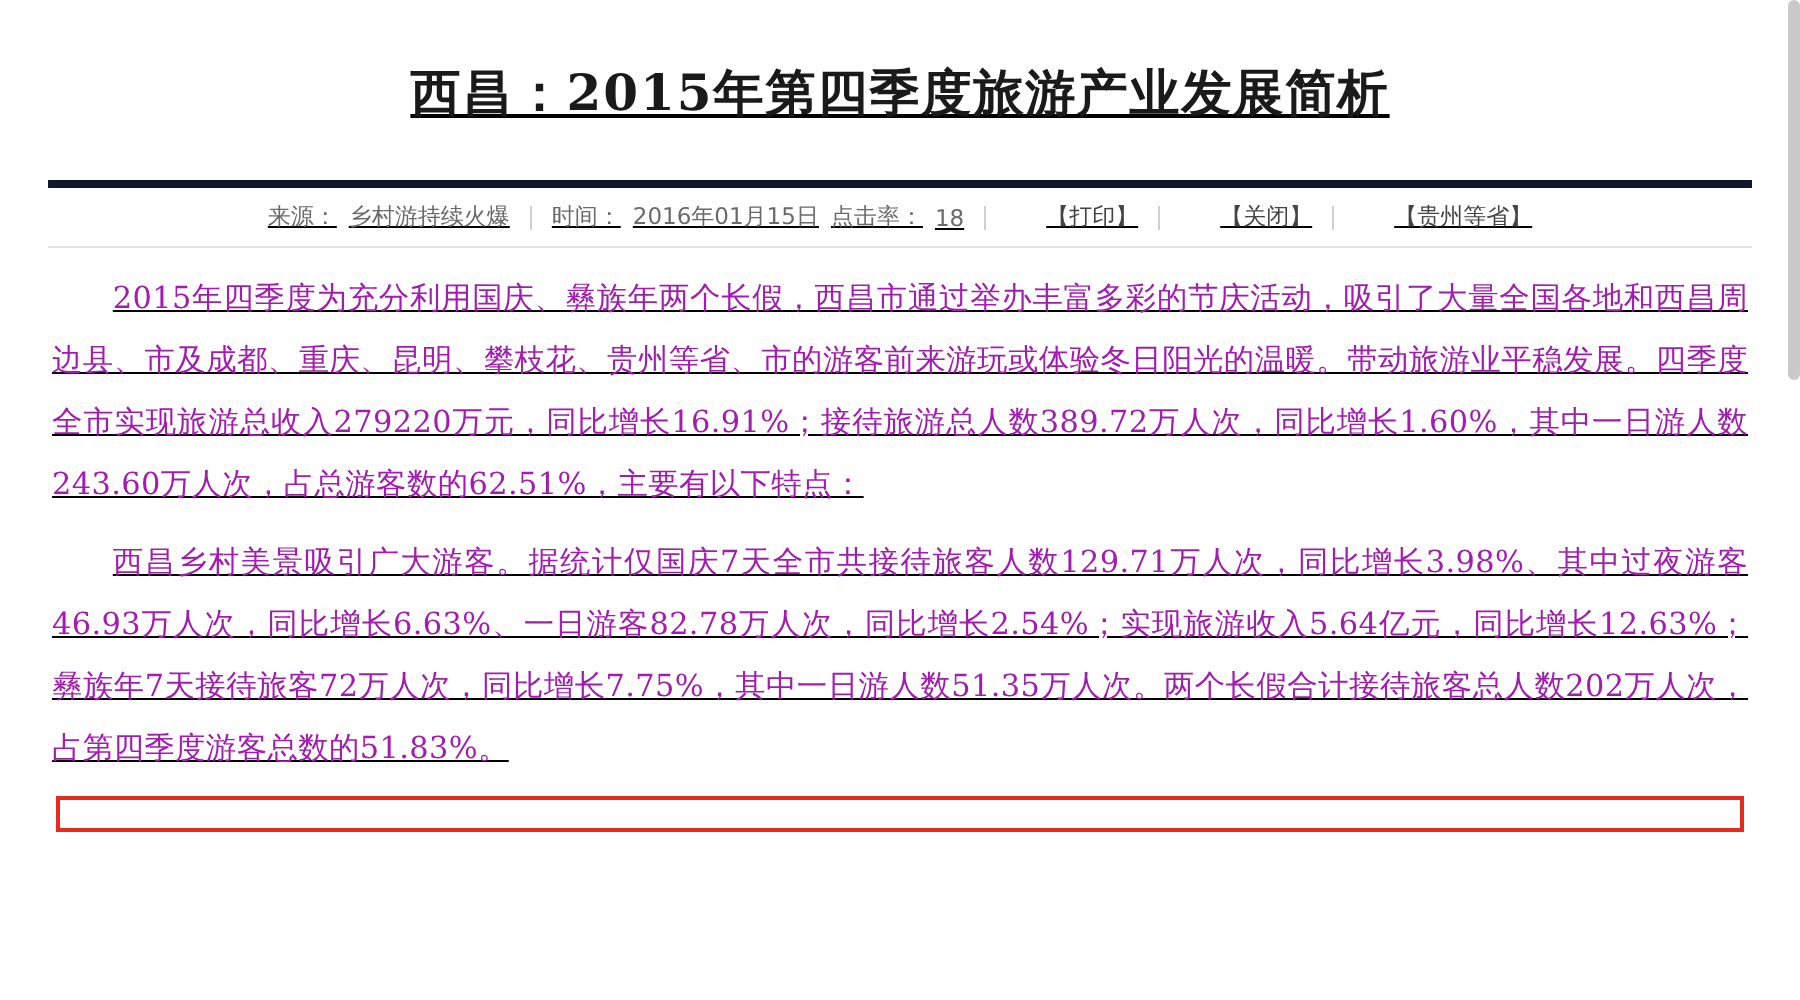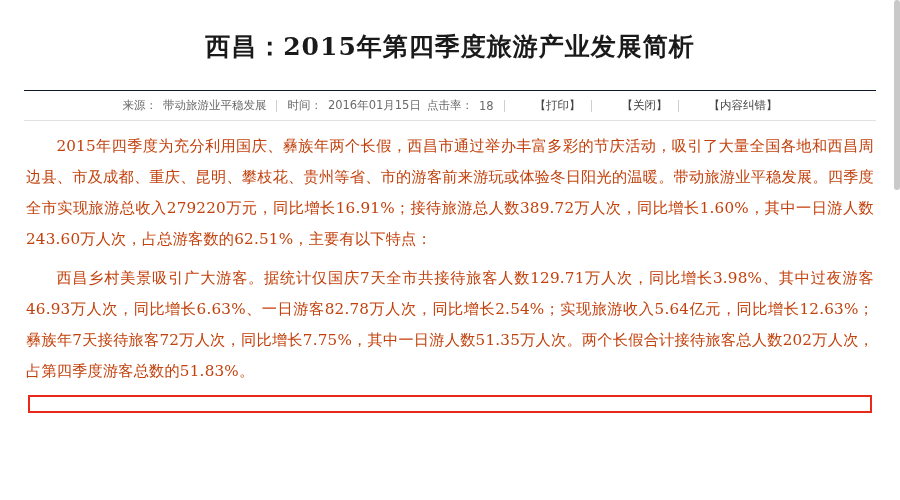--- a/index.html
+++ b/index.html
@@ -10,33 +10,34 @@
     height: 500px;
     background: #ffffff;
     font-family: "DejaVu Sans", "Liberation Sans", sans-serif;
   }
   .page {
     position: relative;
     width: 900px;
     height: 444px;
     background: #fff;
     overflow: hidden;
+    text-decoration: underline;
   }
   .title {
     text-align: center;
     font-family: "DejaVu Serif", "Liberation Serif", serif;
     font-weight: bold;
     font-size: 25px;
     color: #1a1a1a;
     letter-spacing: 1px;
     padding: 14px 40px 10px 40px;
     line-height: 1.3;
   }
   .meta-wrap {
-    border-top: 1px solid #0f172a;
+    border-top: 4px solid #0f172a;
     border-bottom: 1px solid #e2e2e2;
     margin: 6px 24px 0 24px;
     padding: 7px 0 7px 0;
   }
   .meta {
     display: flex;
     justify-content: center;
     align-items: center;
     font-size: 11.5px;
     color: #6a6a6a;
@@ -56,21 +57,21 @@
     white-space: nowrap;
     margin-left: 20px;
   }
   .body {
     padding: 10px 26px 0 26px;
   }
   p.para {
     font-family: "DejaVu Serif", "Liberation Serif", serif;
     font-size: 15.2px;
     line-height: 31px;
-    color: #c2410c;
+    color: #a21caf;
     margin: 0 0 8px 0;
     text-indent: 2em;
     text-align: justify;
     letter-spacing: 0.2px;
   }
   .highlight-box {
     position: relative;
     margin: 4px 2px 0 2px;
     border: 2px solid #e8291c;
     padding: 6px 14px 8px 14px;
@@ -96,32 +97,32 @@
 </head>
 <body>
 
 <div class="page">
 
   <h1 class="title">西昌：2015年第四季度旅游产业发展简析</h1>
 
   <div class="meta-wrap">
     <div class="meta">
       <span class="item">来源：</span>
-        <span class="item">带动旅游业平稳发展</span>
+        <span class="item">乡村游持续火爆</span>
       <span class="sep"></span>
       <span class="item">时间：</span>
         <span class="item">2016年01月15日</span>
       <span class="item">点击率：</span>
         <span class="item">18</span>
       <span class="sep"></span>
       <span class="brk">【打印】</span>
       <span class="sep"></span>
       <span class="brk">【关闭】</span>
       <span class="sep"></span>
-      <span class="brk">【内容纠错】</span>
+      <span class="brk">【贵州等省】</span>
     </div>
   </div>
 
   <div class="body">
     <p class="para">2015年四季度为充分利用国庆、彝族年两个长假，西昌市通过举办丰富多彩的节庆活动，吸引了大量全国各地和西昌周边县、市及成都、重庆、昆明、攀枝花、贵州等省、市的游客前来游玩或体验冬日阳光的温暖。带动旅游业平稳发展。四季度全市实现旅游总收入279220万元，同比增长16.91%；接待旅游总人数389.72万人次，同比增长1.60%，其中一日游人数243.60万人次，占总游客数的62.51%，主要有以下特点：</p>
     <p class="para">西昌乡村美景吸引广大游客。据统计仅国庆7天全市共接待旅客人数129.71万人次，同比增长3.98%、其中过夜游客46.93万人次，同比增长6.63%、一日游客82.78万人次，同比增长2.54%；实现旅游收入5.64亿元，同比增长12.63%；彝族年7天接待旅客72万人次，同比增长7.75%，其中一日游人数51.35万人次。两个长假合计接待旅客总人数202万人次，占第四季度游客总数的51.83%。</p>
 
     <div class="highlight-box" style="border-color: rgb(232, 41, 28);">
       
     </div>

